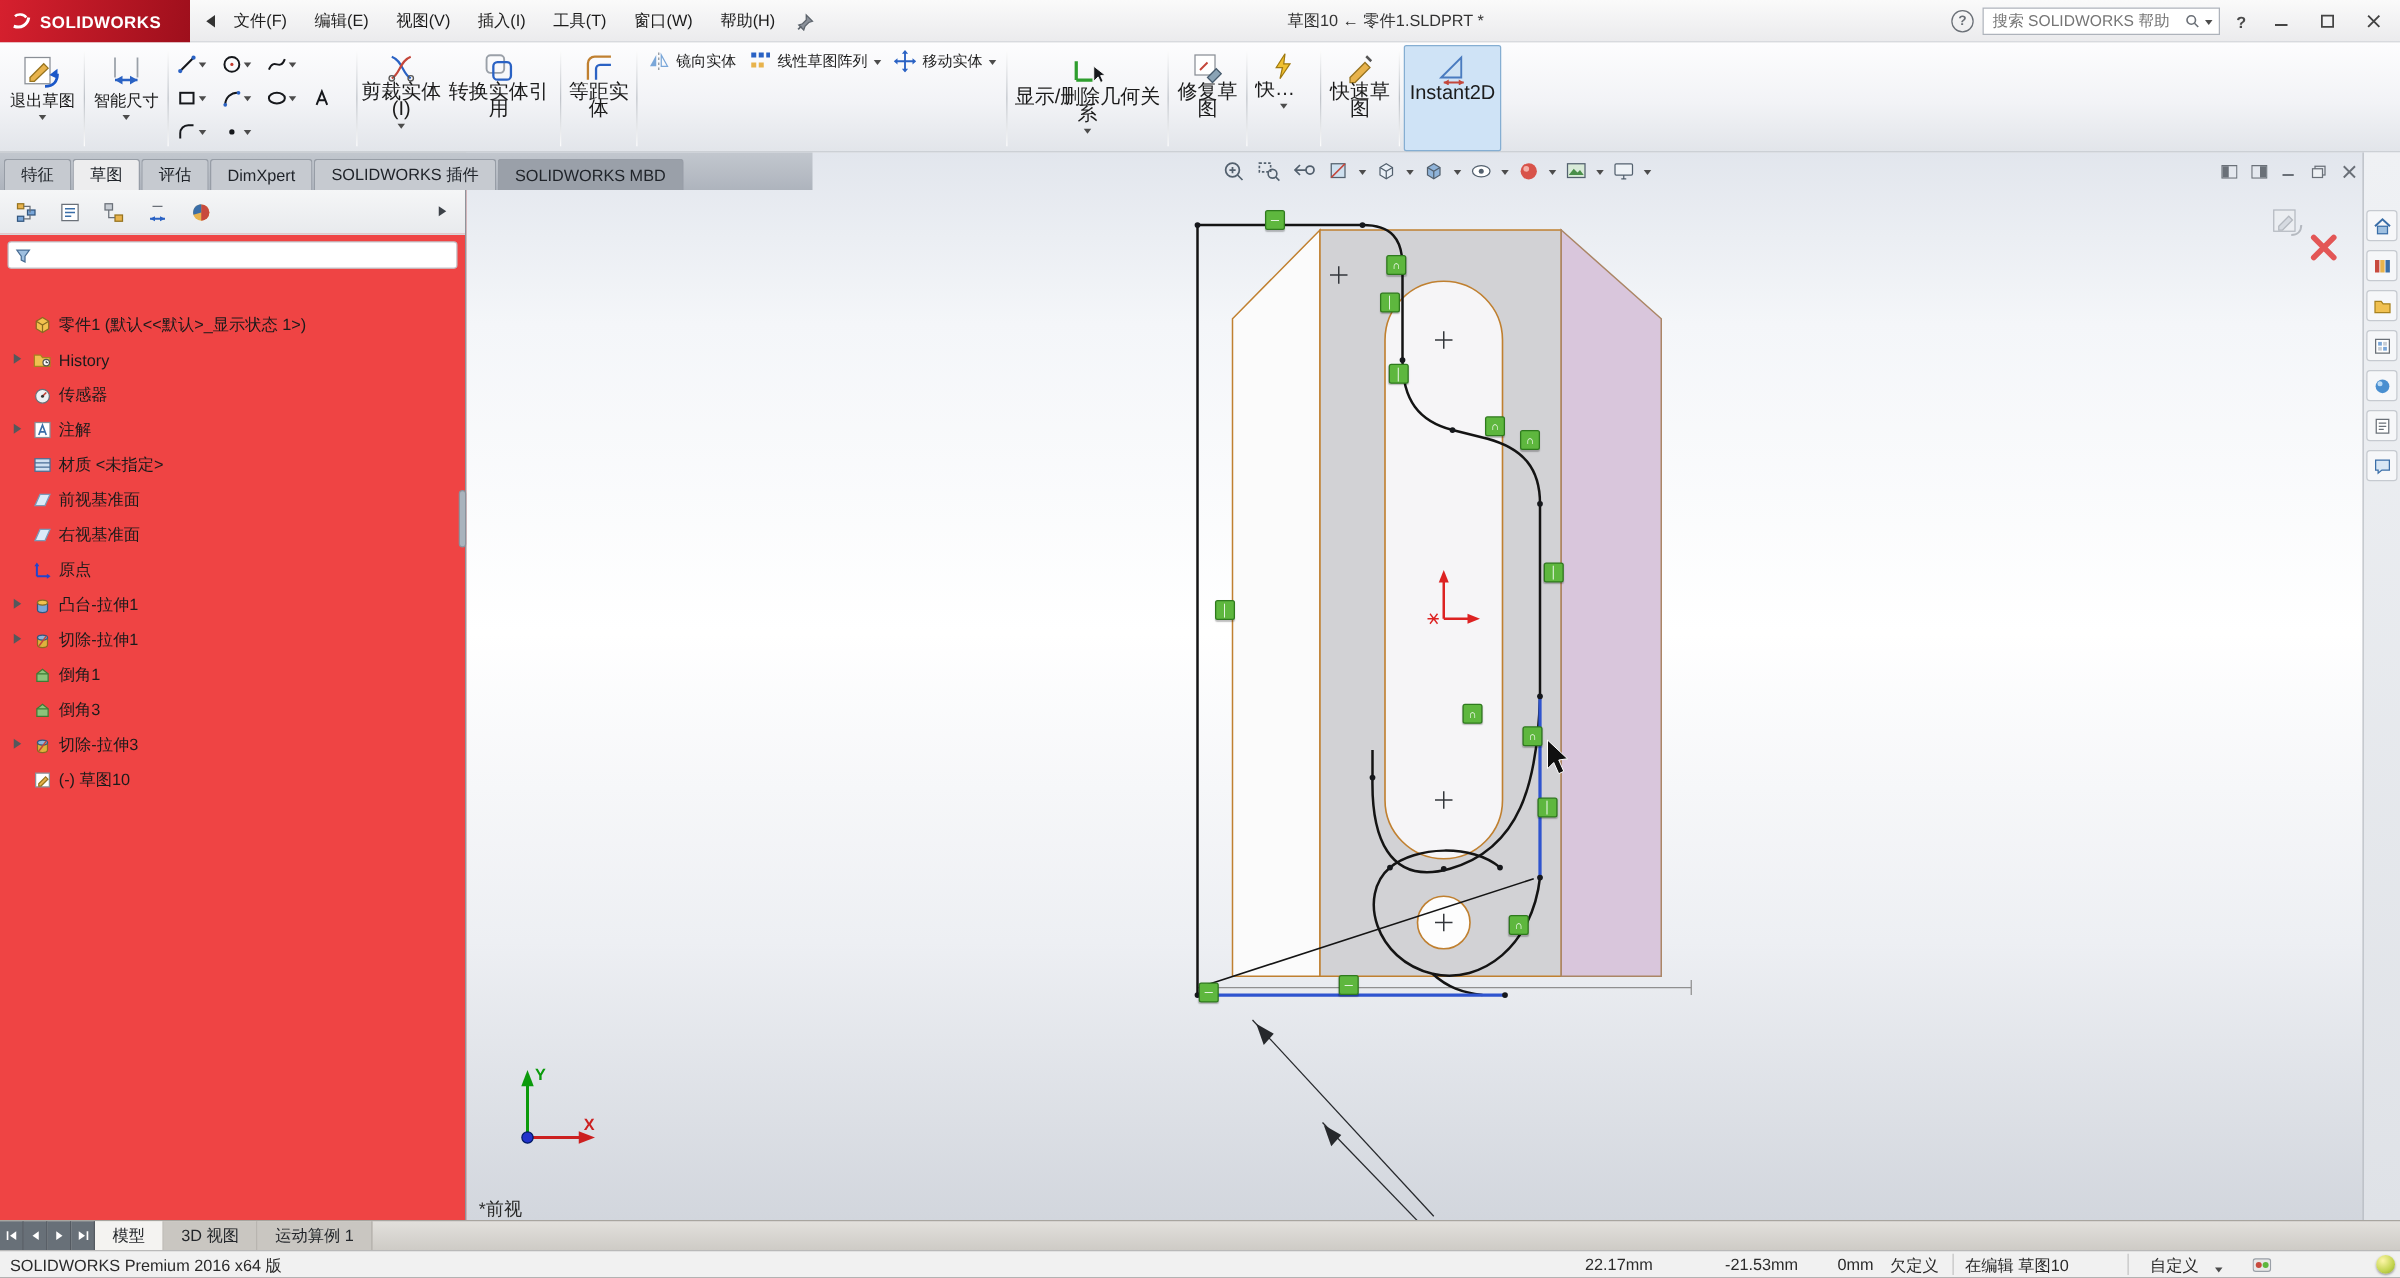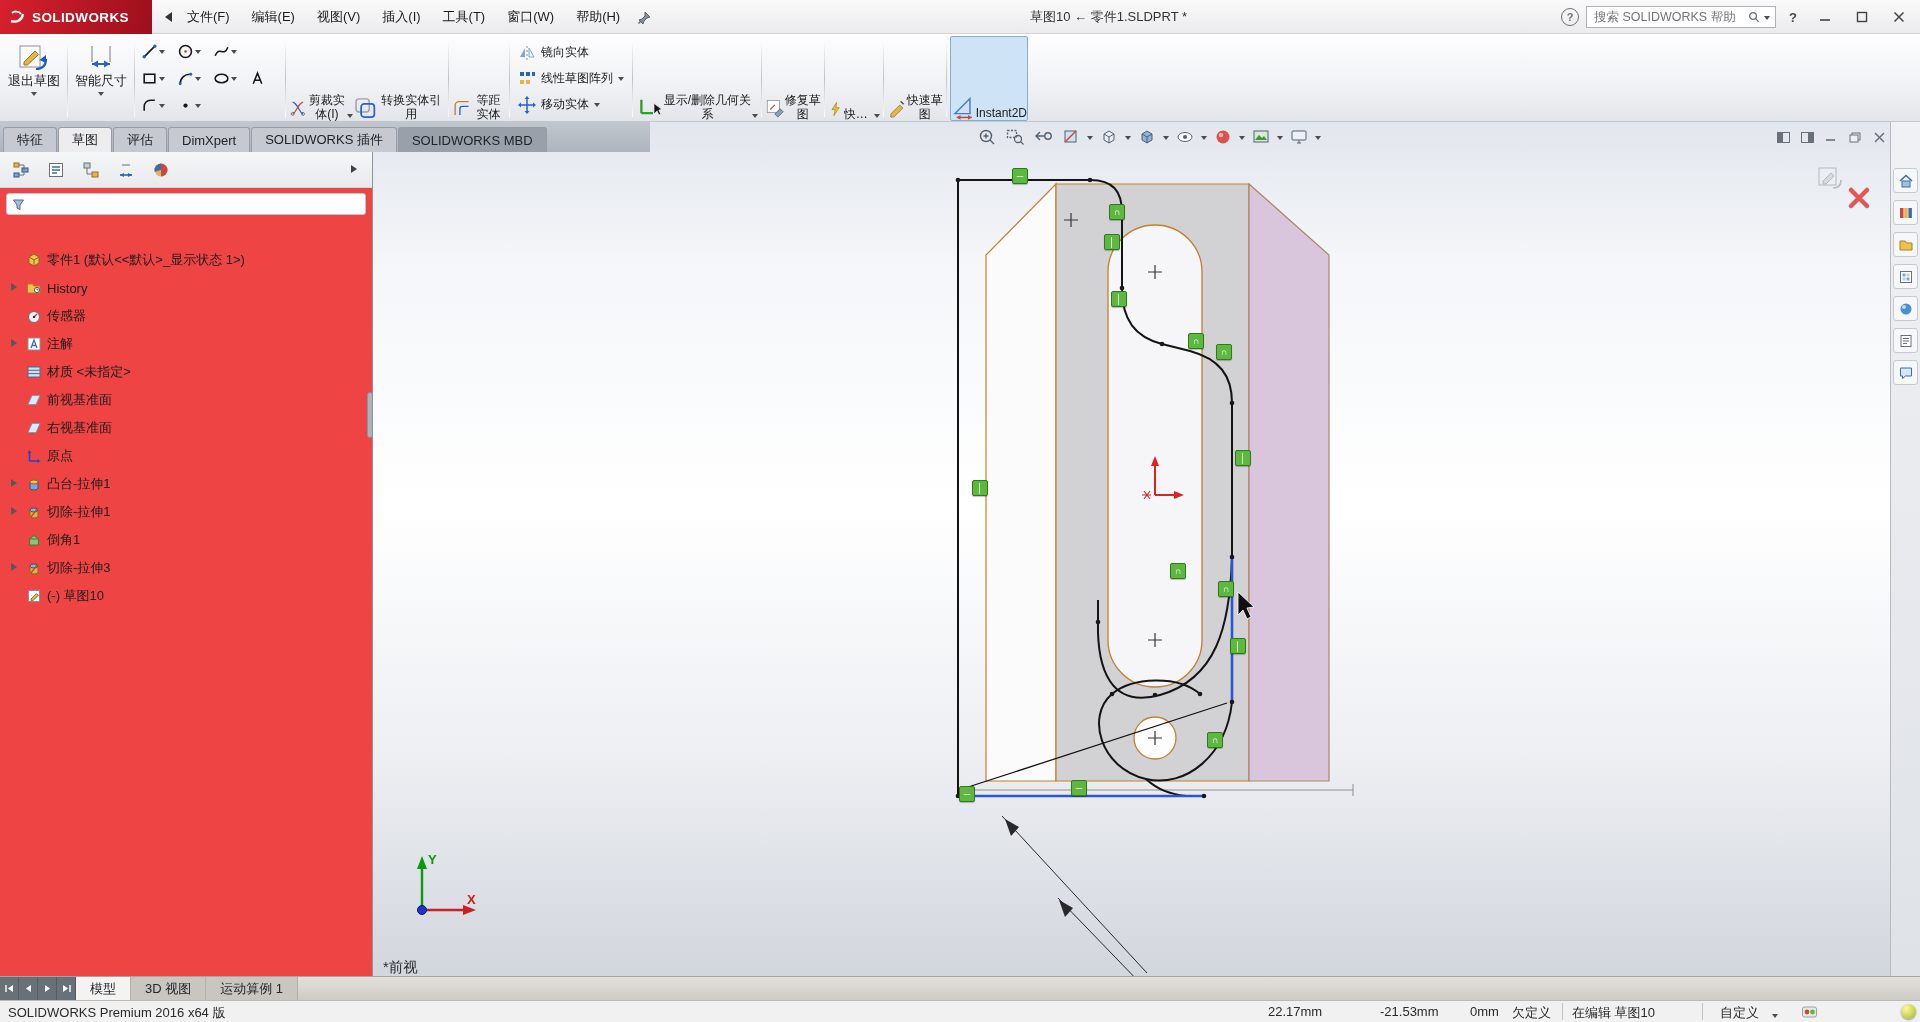--- a/index.html
+++ b/index.html
@@ -19,25 +19,25 @@
   #searchbox{width:190px;height:22px;background:#fff;border:1px solid #aeb3bb;display:flex;align-items:center;gap:4px;padding:0 5px;}
   #searchbox input{border:0;outline:0;flex:1;min-width:0;font-size:12.5px;color:#555;background:transparent;font-family:inherit;}
   .winbtn{width:30px;height:22px;display:flex;align-items:center;justify-content:center;color:#4a4a4a;}
   .qbtn{width:20px;text-align:center;color:#4a4a4a;font-weight:bold;}
   .dcaret{width:0;height:0;border:3.5px solid transparent;border-top:4.5px solid #4c4c4c;margin-top:4px;}
 
   
   #ribbon{position:absolute;left:0;top:34px;width:1920px;height:88px;background:linear-gradient(#fdfdfe 0%,#f2f3f6 55%,#e2e5ea 100%);border-bottom:1px solid #c4c8ce;display:flex;align-items:stretch;padding:2px 2px 0 4px;}
   .rdiv{width:1px;background:linear-gradient(#fdfdfd,#bfc3c9 50%,#fdfdfd);margin:4px 3px;}
   .rbig{width:60px;display:flex;flex-direction:column;align-items:center;padding-top:4px;font-size:13px;line-height:14px;text-align:center;border-radius:2px;}
-  .rtall{display:flex;flex-direction:row;align-items:flex-end;padding-top:5px;font-size:12px;line-height:14px;text-align:center;border-radius:2px;}
+  .rtall{display:flex;flex-direction:column;align-items:center;padding-top:5px;font-size:16px;line-height:14px;text-align:center;border-radius:2px;}
   .rmed{display:flex;align-items:center;height:26px;font-size:12px;gap:5px;padding:0 5px;border-radius:2px;}
   .egrid{display:grid;grid-template-columns:repeat(4,36px);grid-auto-rows:27px;align-content:center;}
   .esm{display:flex;align-items:center;gap:1px;padding-left:3px;border-radius:2px;}
-  .mirror-stack{display:flex;flex-direction:column;justify-content:center;}
+  .mirror-stack{display:flex;flex-direction:row;justify-content:flex-end;}
   .active-tool{background:#cfe3f6;border:1px solid #85aed2;}
   .trunc{width:46px;white-space:nowrap;overflow:hidden;text-overflow:ellipsis;}
 
   
   #cmdtabs{position:absolute;left:0;top:122px;width:650px;height:30px;background:linear-gradient(#c2c7ce,#aeb4bd);display:flex;align-items:flex-end;padding-left:3px;z-index:6;}
   .ctab{height:25px;padding:0 13px;display:flex;align-items:center;font-size:13px;background:#c6cad0;border:1px solid #979da6;border-bottom:none;margin-right:1px;border-radius:3px 3px 0 0;color:#20242a;}
   .ctab.active{background:#ededee;}
   .ctab.dark{background:#9aa0a9;}
 
   
@@ -804,20 +804,30 @@
       </div>
       <div class="trow">
         <span class="exp"></span>
         <span class="ticon">
             <svg width="16" height="16" viewBox="0 0 16 16">
               <path d="M3.5 13V7l4.5-3.5L12.5 7v6z" fill="#8cc27a" stroke="#3f7a34"></path>
               <path d="M3.5 7h9" stroke="#3f7a34"></path>
             </svg>
           </span>
         <span class="tlabel">倒角1</span>
+      </div>
+      <div class="trow">
+        <span class="exp"></span>
+        <span class="ticon">
+            <svg width="16" height="16" viewBox="0 0 16 16">
+              <path d="M3.5 13V7l4.5-3.5L12.5 7v6z" fill="#8cc27a" stroke="#3f7a34"></path>
+              <path d="M3.5 7h9" stroke="#3f7a34"></path>
+            </svg>
+          </span>
+        <span class="tlabel">倒角3</span>
       </div>
       <div class="trow">
         <span class="exp tri"></span>
         <span class="ticon">
             <svg width="16" height="16" viewBox="0 0 16 16">
               <path d="M4 6h8v6a4 2 0 01-8 0z" fill="#e0b23c" stroke="#8a6a20"></path>
               <ellipse cx="8" cy="6" rx="4" ry="2" fill="#8fb3d9" stroke="#33567e"></ellipse>
               <path d="M5 13l6-8" stroke="#c4463a" stroke-width="1.3"></path>
             </svg>
           </span>

